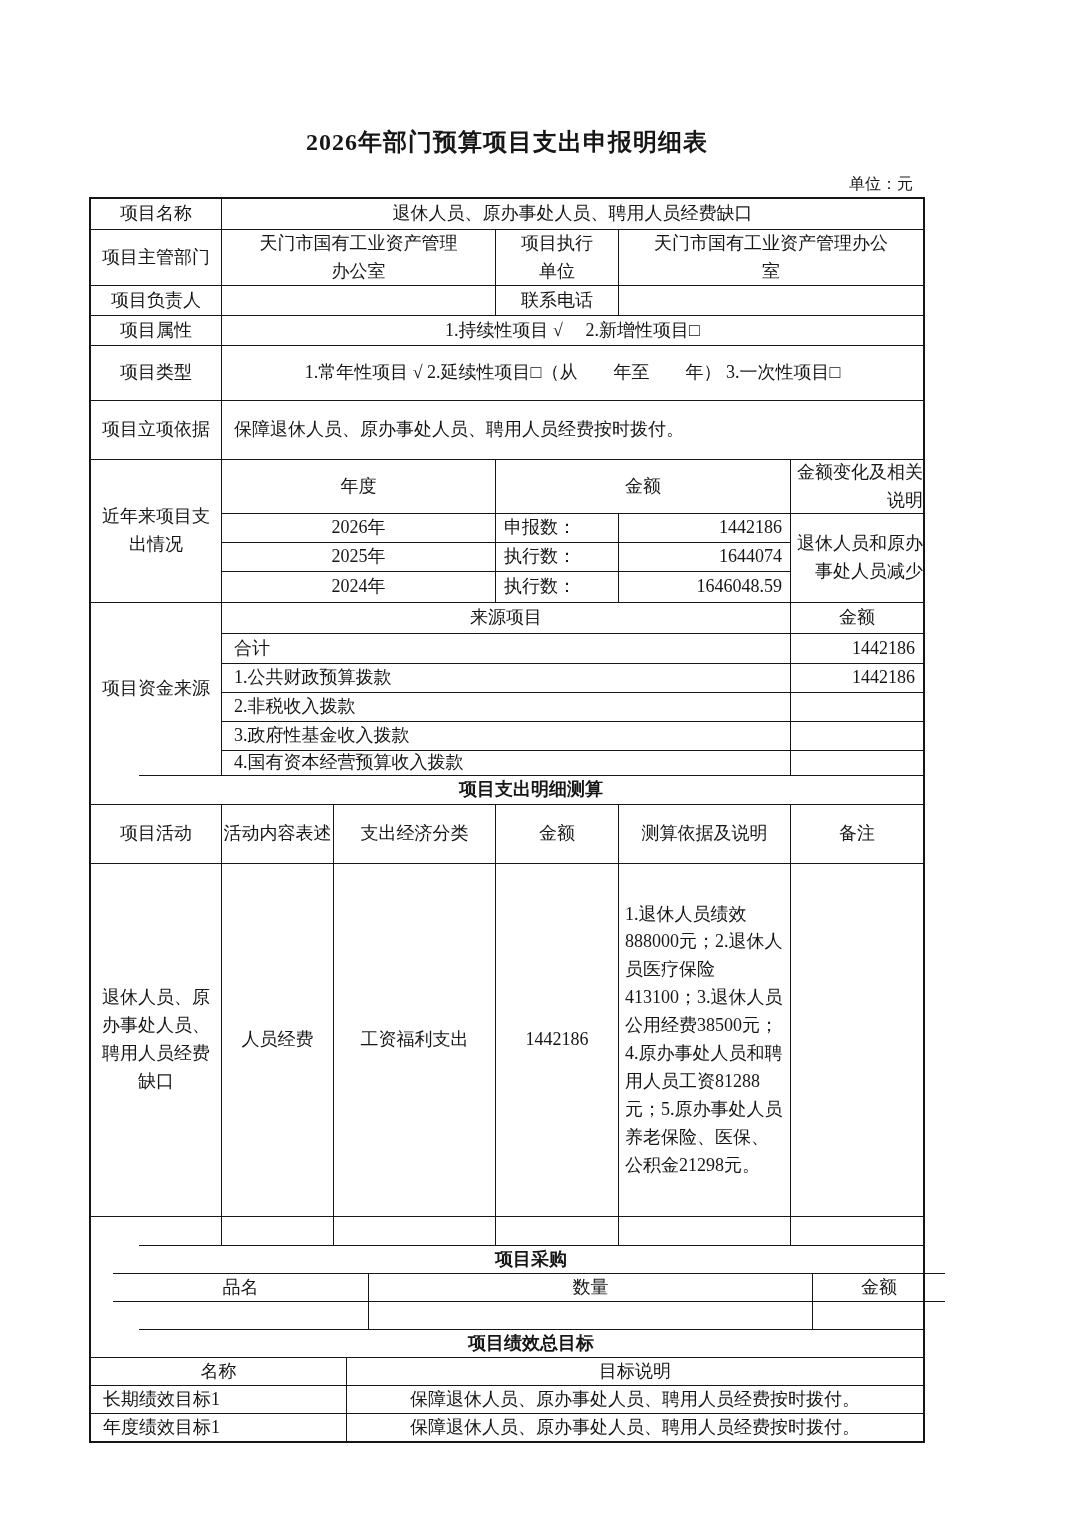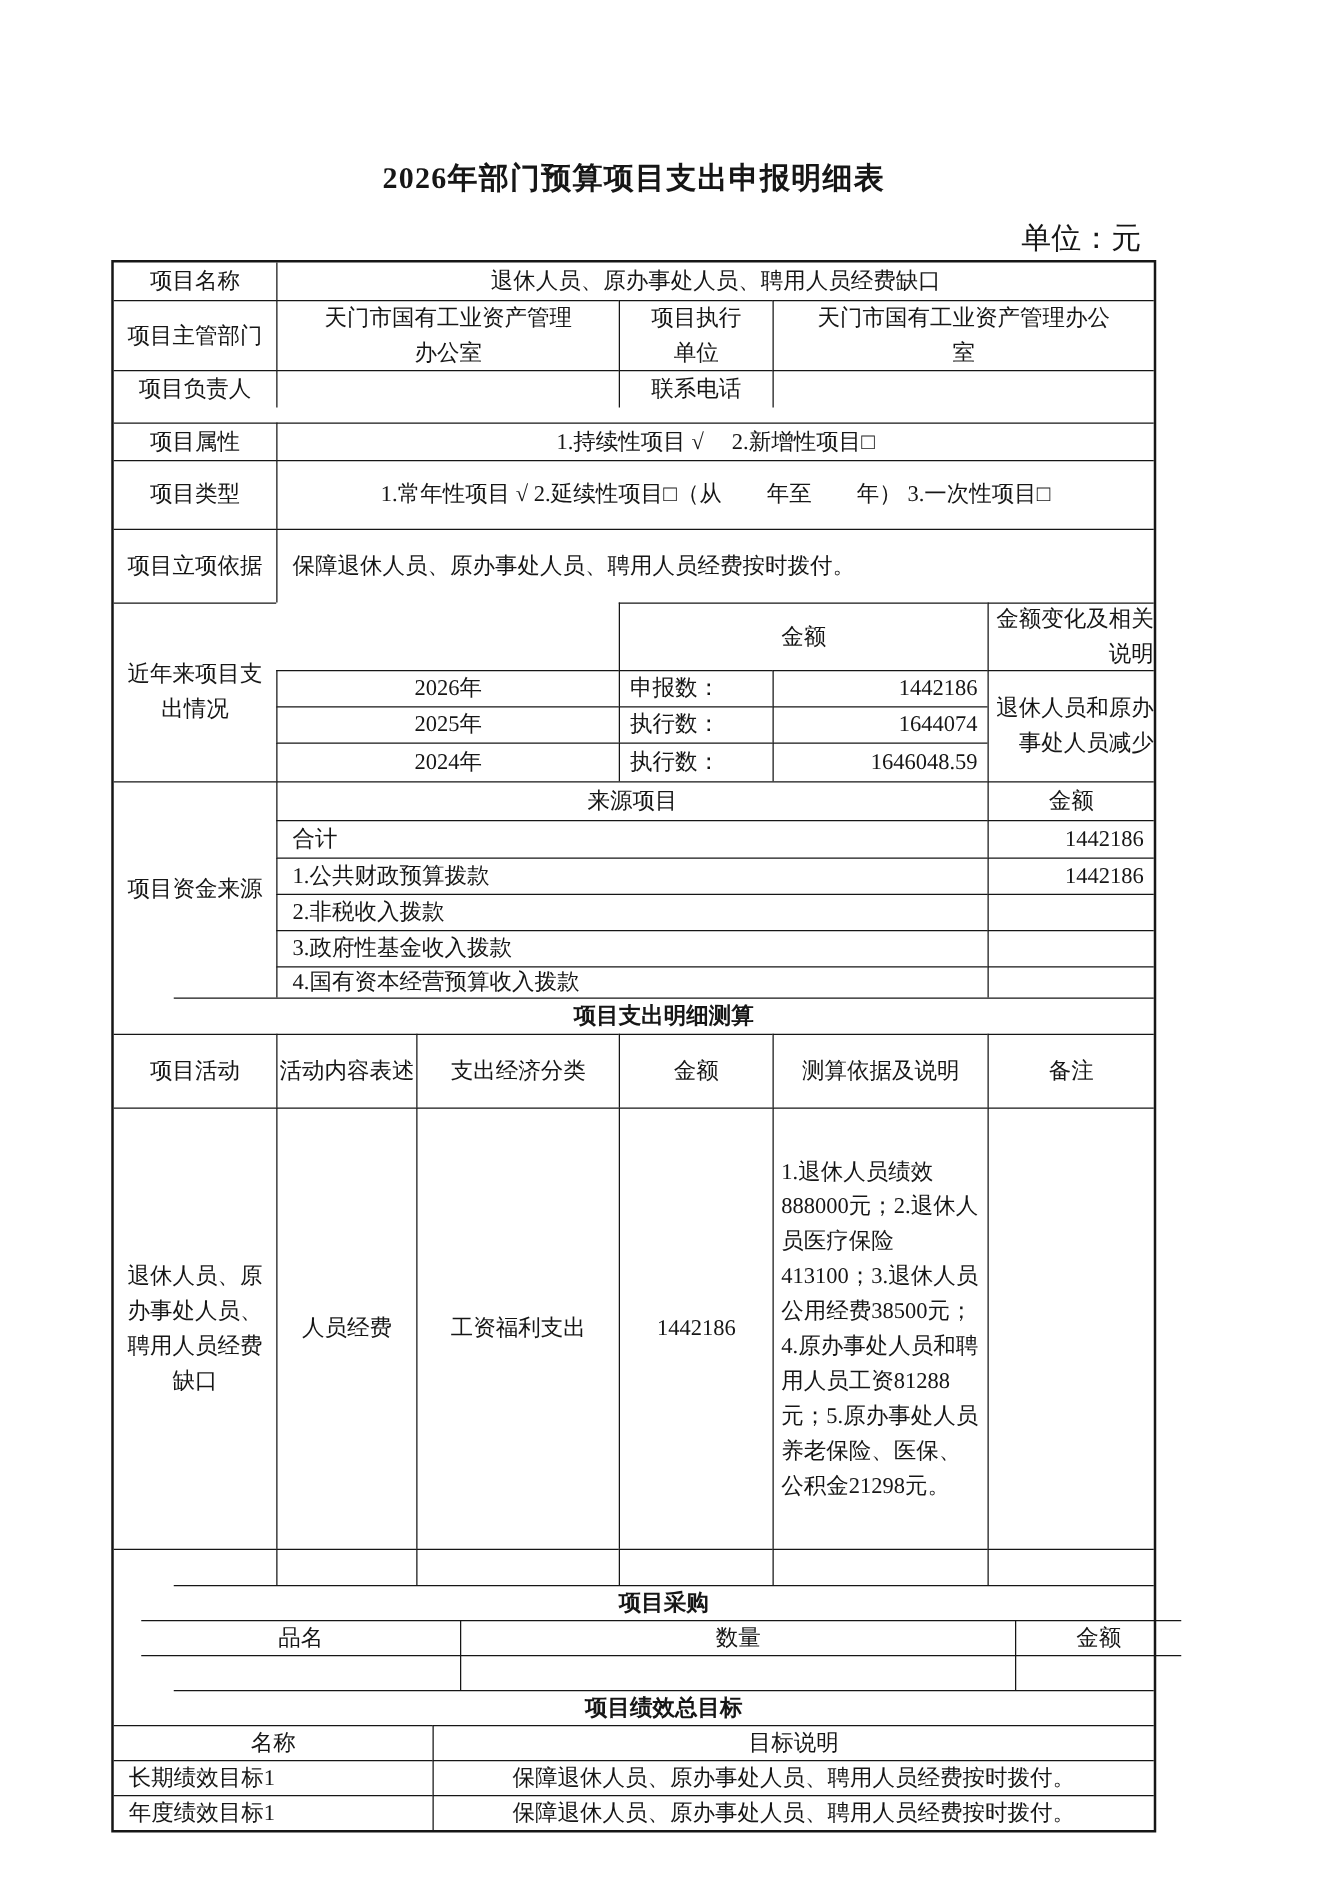--- a/index.html
+++ b/index.html
@@ -7,27 +7,27 @@
     width:1014px; height:1520px; background:#ffffff; color:#161616;
     font-family:"Liberation Serif","DejaVu Serif",serif;
     box-sizing:border-box; padding-top:126px; overflow:hidden;
   }
   .doc-title {
     text-align:center; font-size:24px; font-weight:bold;
     margin:0 0 16px 0; letter-spacing:1px;
   }
   .unit-row {
     width:832px; margin:0 auto 2px auto; text-align:right;
-    font-size:24px; padding-right:10px; box-sizing:border-box;
+    font-size:16px; padding-right:10px; box-sizing:border-box;
   }
   .sheet { width:832px; margin:0 auto; border:2px solid #161616; background:#fff; }
   .grid { display:grid; }
 
   .g-basic   { grid-template-columns:130px 274px 123px 305px; grid-template-rows:30px 56px 30px; }
-  .g-attr    { grid-template-columns:130px 702px; grid-template-rows:30px 55px 59px;margin-top:12px; }
+  .g-attr    { grid-template-columns:130px 702px; grid-template-rows:30px 55px 59px; }
   .g-recent  { grid-template-columns:130px 274px 123px 172px 133px; grid-template-rows:54px 29px 29px 31px; }
   .g-funding { grid-template-columns:130px 569px 133px; grid-template-rows:31px 30px 29px 29px 29px 25px; }
   .g-title29 { grid-template-columns:832px; grid-template-rows:29px; }
   .g-title28 { grid-template-columns:832px; grid-template-rows:28px; }
   .g-detail  { grid-template-columns:130px 112px 162px 123px 172px 133px; grid-template-rows:59px 353px 29px; }
   .g-proc    { grid-template-columns:255px 444px 133px; grid-template-rows:28px 28px;padding-left:22px; }
   .g-perf    { grid-template-columns:255px 577px; grid-template-rows:28px 28px 28px; }
 
   .cell {
     box-sizing:border-box;
@@ -81,20 +81,21 @@
 
       <div class="cell c1 lab">项目类型</div>
       <div class="cell pad-type">1.常年性项目 √  2.延续性项目□（从　　年至　　年） 3.一次性项目□</div>
 
       <div class="cell c1 lab">项目立项依据</div>
       <div class="cell left src">保障退休人员、原办事处人员、聘用人员经费按时拨付。</div>
     </div>
 
     <div class="grid g-recent">
       <div class="cell c1 lab" style="grid-column:1;grid-row:1/5">近年来项目支出情况</div>
+      <div class="cell" style="grid-column:2;grid-row:1">年度</div>
       <div class="cell" style="grid-column:3/5;grid-row:1">金额</div>
       <div class="cell narrow" style="grid-column:5;grid-row:1">金额变化及相关说明</div>
 
       <div class="cell" style="grid-column:2;grid-row:2">2026年</div>
       <div class="cell left" style="grid-column:3;grid-row:2">申报数：</div>
       <div class="cell right" style="grid-column:4;grid-row:2">1442186</div>
       <div class="cell narrow" style="grid-column:5;grid-row:2/5">退休人员和原办事处人员减少</div>
 
       <div class="cell" style="grid-column:2;grid-row:3">2025年</div>
       <div class="cell left" style="grid-column:3;grid-row:3">执行数：</div>

